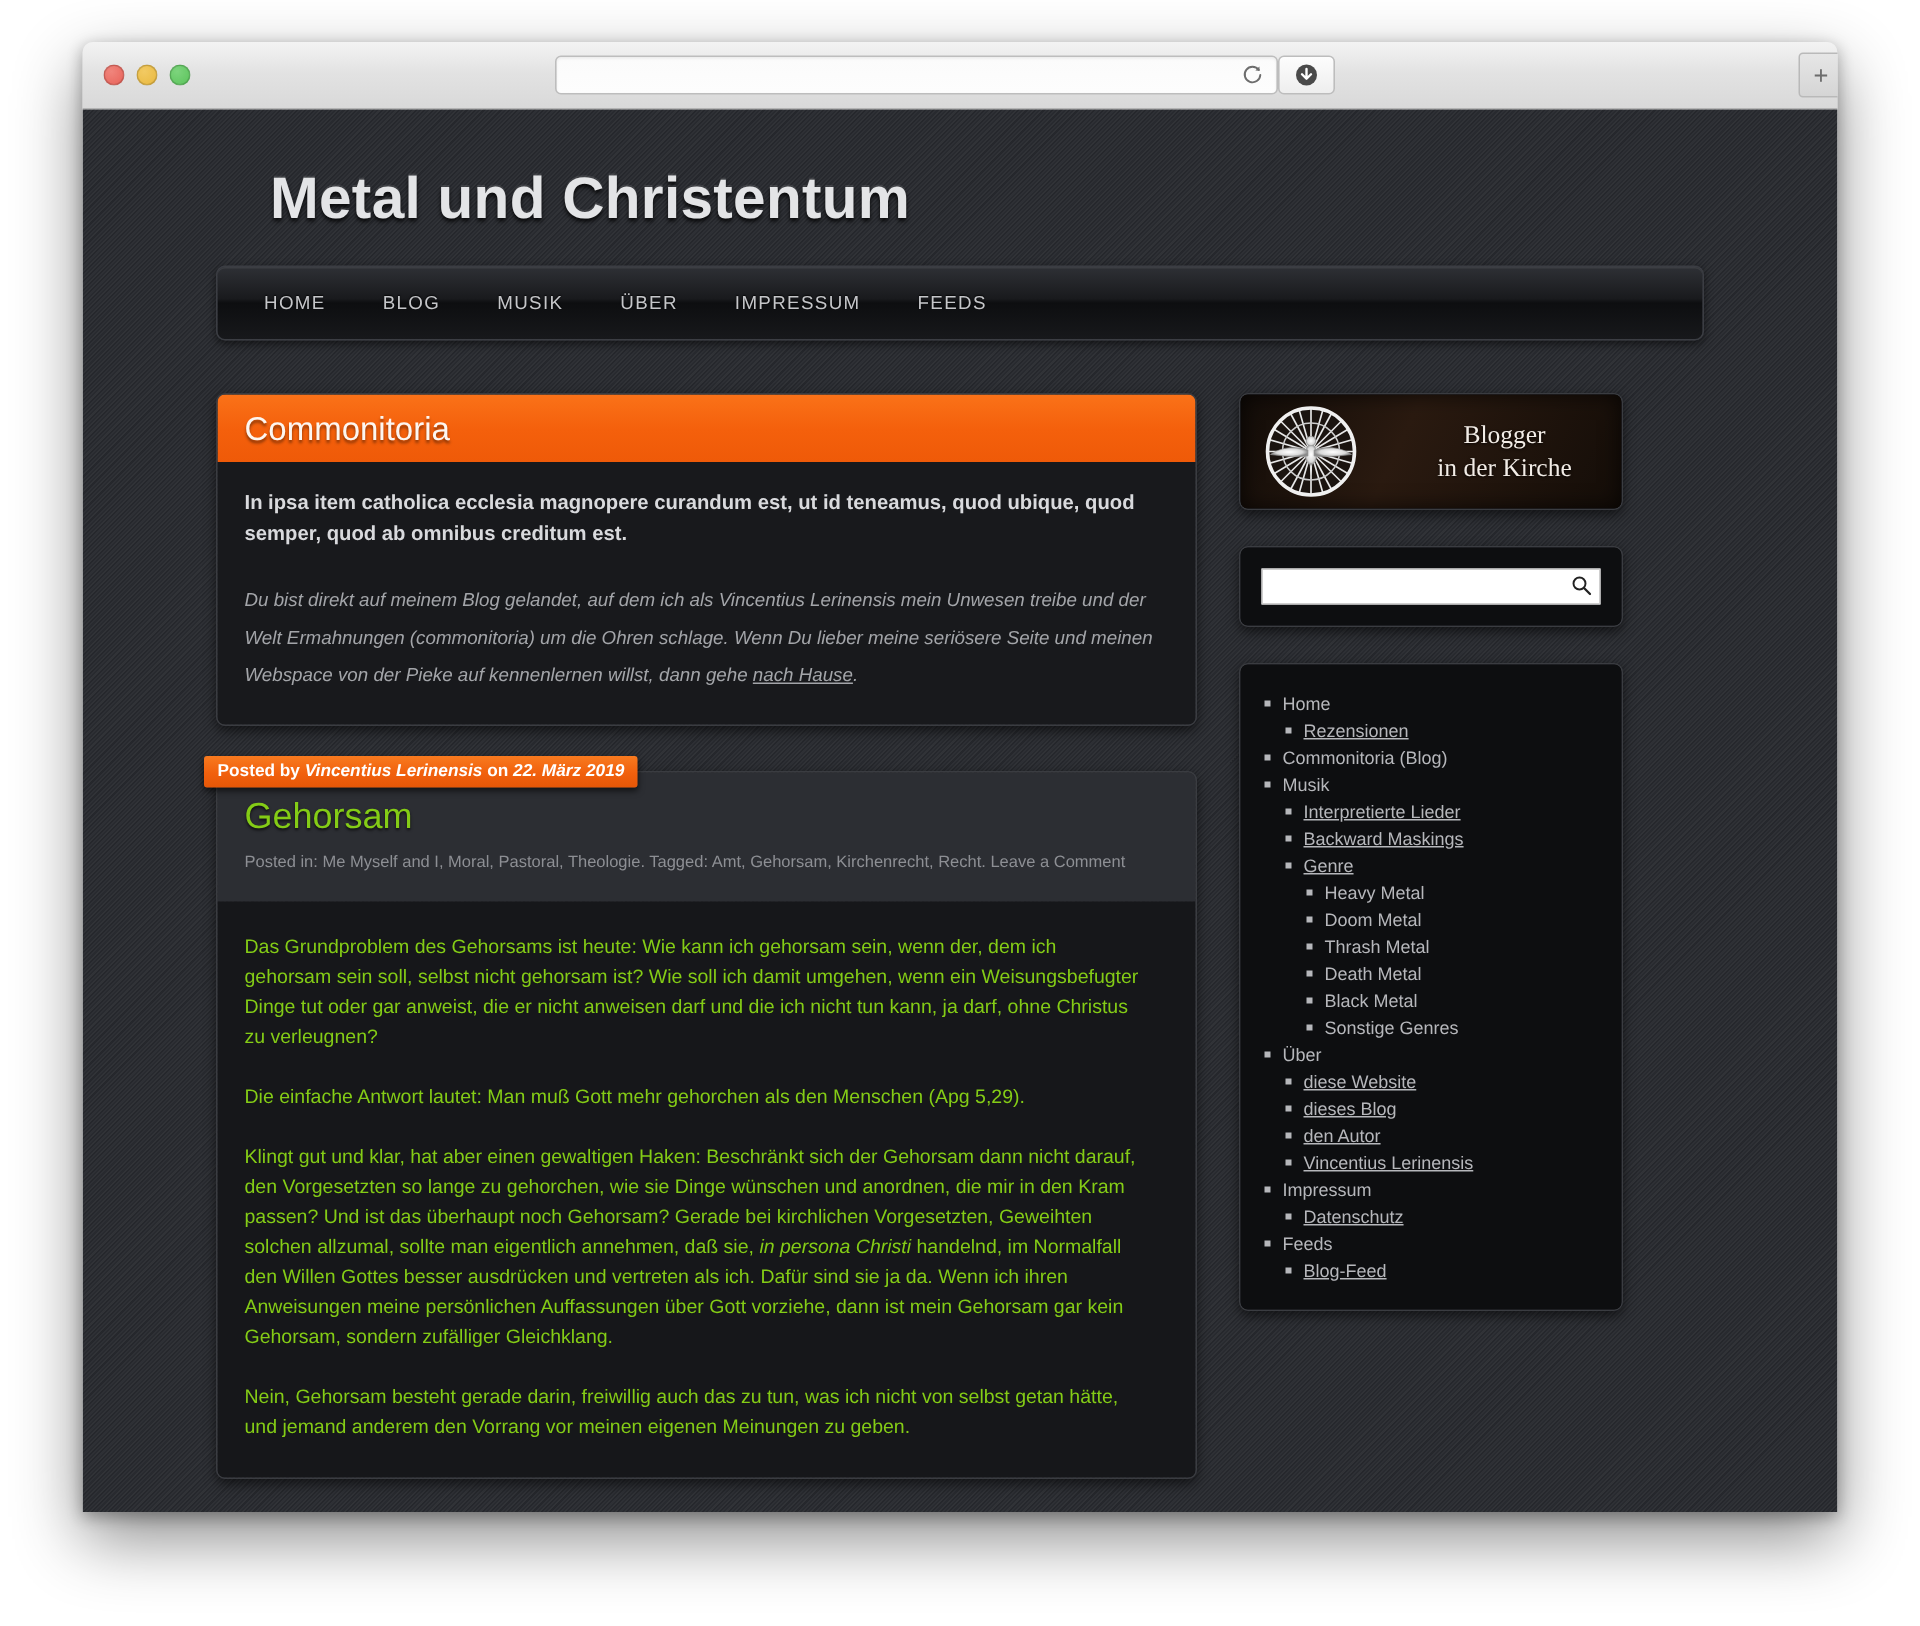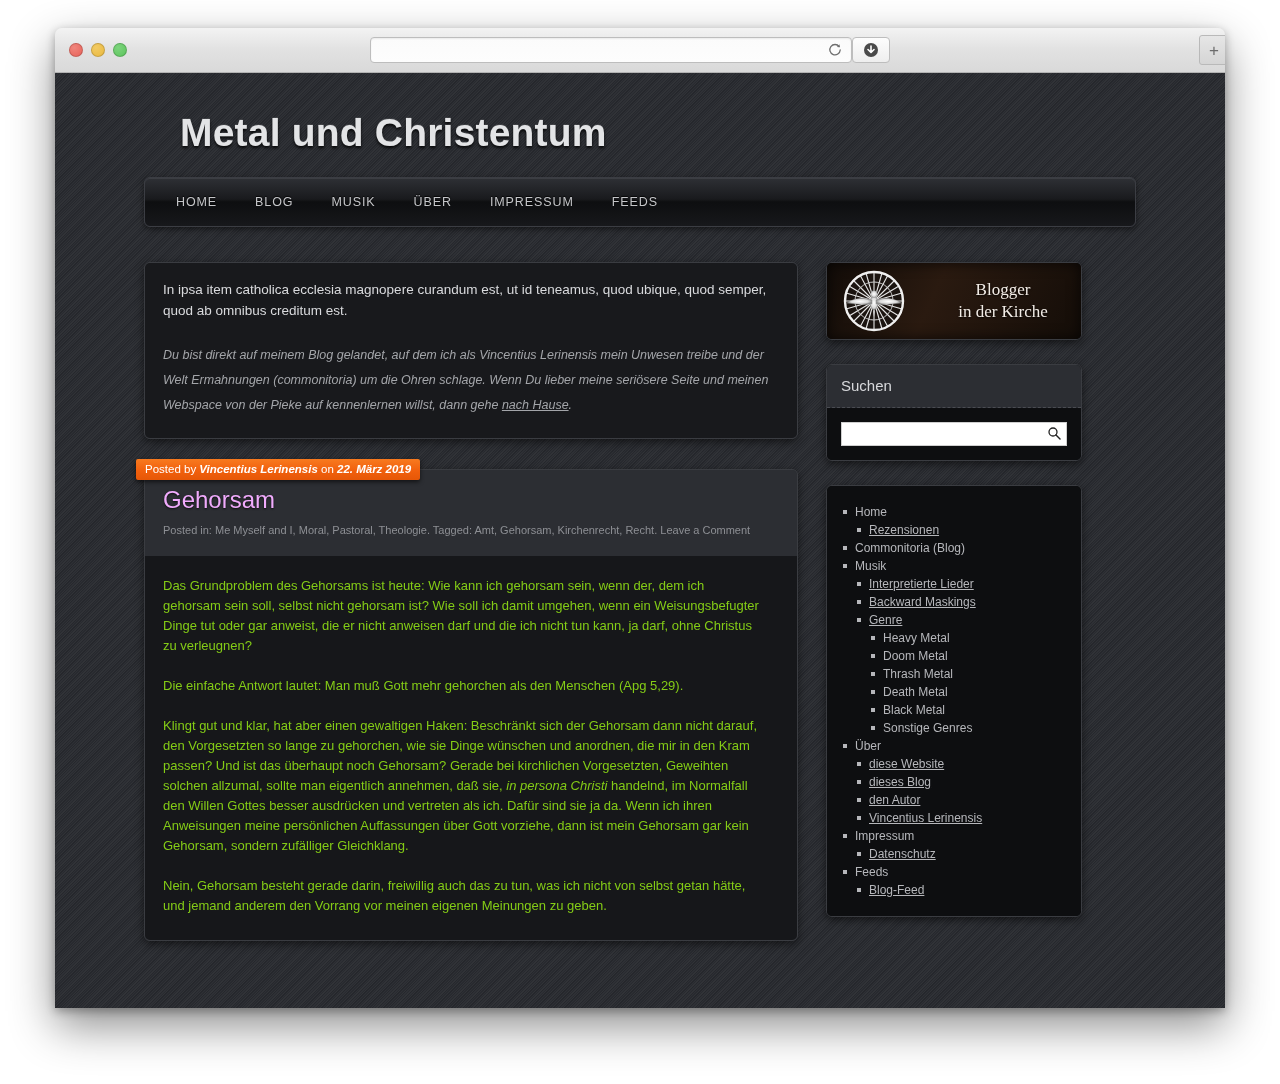--- a/index.html
+++ b/index.html
@@ -199,21 +199,21 @@
     color: #fdf6f1;
     text-shadow: 0 2px 2px rgba(0,0,0,0.45);
   }
   #commonitoria-body {
     background: #18191c;
     padding: 16px 18px 20px 18px;
   }
   #commonitoria-lead {
     margin: 0;
     font-size: 13.5px;
-    font-weight: normal;
+    font-weight: bold;
     line-height: 21px;
     color: #d9dadd;
   }
   #commonitoria-desc {
     margin: 22px 0 0 0;
     font-size: 12.5px;
     font-style: italic;
     line-height: 25px;
     color: #a3a5a9;
   }
@@ -235,37 +235,37 @@
     color: #fff;
     font-size: 11.5px;
     font-weight: bold;
     padding: 4px 9px 5px 9px;
     border-radius: 2px;
     box-shadow: 0 2px 4px rgba(0,0,0,0.6);
     z-index: 3;
     white-space: nowrap;
   }
   #post-meta-ribbon em { font-style: italic; }
-  #post-meta-ribbon .ribbon-plain { font-weight: normal; margin-top: 20px; }
+  #post-meta-ribbon .ribbon-plain { font-weight: bold; margin-top: 20px; }
 
   #post-box {
     border-radius: 6px;
     overflow: hidden;
     border: 1px solid #3a3c41;
     box-shadow: 0 3px 8px rgba(0,0,0,0.55);
   }
   #post-header {
     background: #2c2e33;
     padding: 16px 18px 16px 18px;
   }
   #post-title {
     margin: 0;
     font-size: 24px;
     font-weight: normal;
-    color: #f0abfc;
+    color: #84cc16;
     text-shadow: 0 1px 2px rgba(0,0,0,0.7);
   }
   #post-taxonomy {
     margin: 6px 0 0 0;
     font-size: 11px;
     line-height: 20px;
     color: #8d8f94;
     width: 590px;
   }
   #post-body {
@@ -436,20 +436,23 @@
         <div class="nav-item">ÜBER</div>
         <div class="nav-item">IMPRESSUM</div>
         <div class="nav-item">FEEDS</div>
       </div>
 
       <div id="columns">
 
         <div id="content-col">
 
           <div id="commonitoria-box">
+            <div id="commonitoria-header">
+              <span id="commonitoria-title">Commonitoria</span>
+            </div>
             <div id="commonitoria-body">
               <p id="commonitoria-lead">In ipsa item catholica ecclesia magnopere curandum est, ut id teneamus, quod ubique, quod semper, quod ab omnibus creditum est.</p>
               <p id="commonitoria-desc"><span>Du bist direkt auf meinem Blog gelandet, auf dem ich als Vincentius Lerinensis mein Unwesen treibe und der Welt Ermahnungen (commonitoria) um die Ohren schlage. Wenn Du lieber meine seriösere Seite und meinen Webspace von der Pieke auf kennenlernen willst, dann gehe </span><a href="#">nach Hause</a><span>.</span></p>
             </div>
           </div>
 
           <div id="post-wrapper">
             <div id="post-meta-ribbon"><span class="ribbon-plain">Posted by </span><em>Vincentius Lerinensis</em><span class="ribbon-plain"> on </span><em>22. März 2019</em></div>
 
             <div id="post-box">
@@ -519,23 +522,20 @@
                 </svg>
                 <div id="badge-text">
                   <div>Blogger</div>
                   <div>in der Kirche</div>
                 </div>
               </div>
             </div>
           </div>
 
           <div class="widget" id="search-widget">
-            <div class="widget-title-bar">
-              <span class="widget-title">Suchen</span>
-            </div>
             <div class="widget-body">
               <div id="search-form">
                 <input id="search-input" type="text" value="" placeholder="" style="">
                 <button id="search-submit">
                   <svg width="14" height="14" viewBox="0 0 14 14">
                     <circle cx="6" cy="6" r="4" fill="none" stroke="#222" stroke-width="1.3"></circle>
                     <line x1="9" y1="9" x2="13" y2="13" stroke="#222" stroke-width="1.5" stroke-linecap="round"></line>
                   </svg>
                 </button>
               </div>

